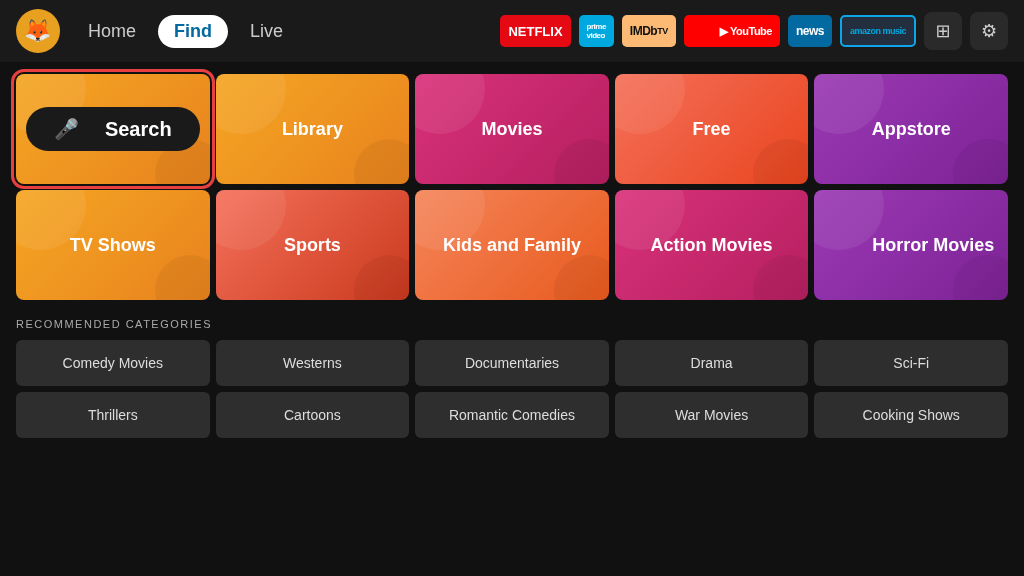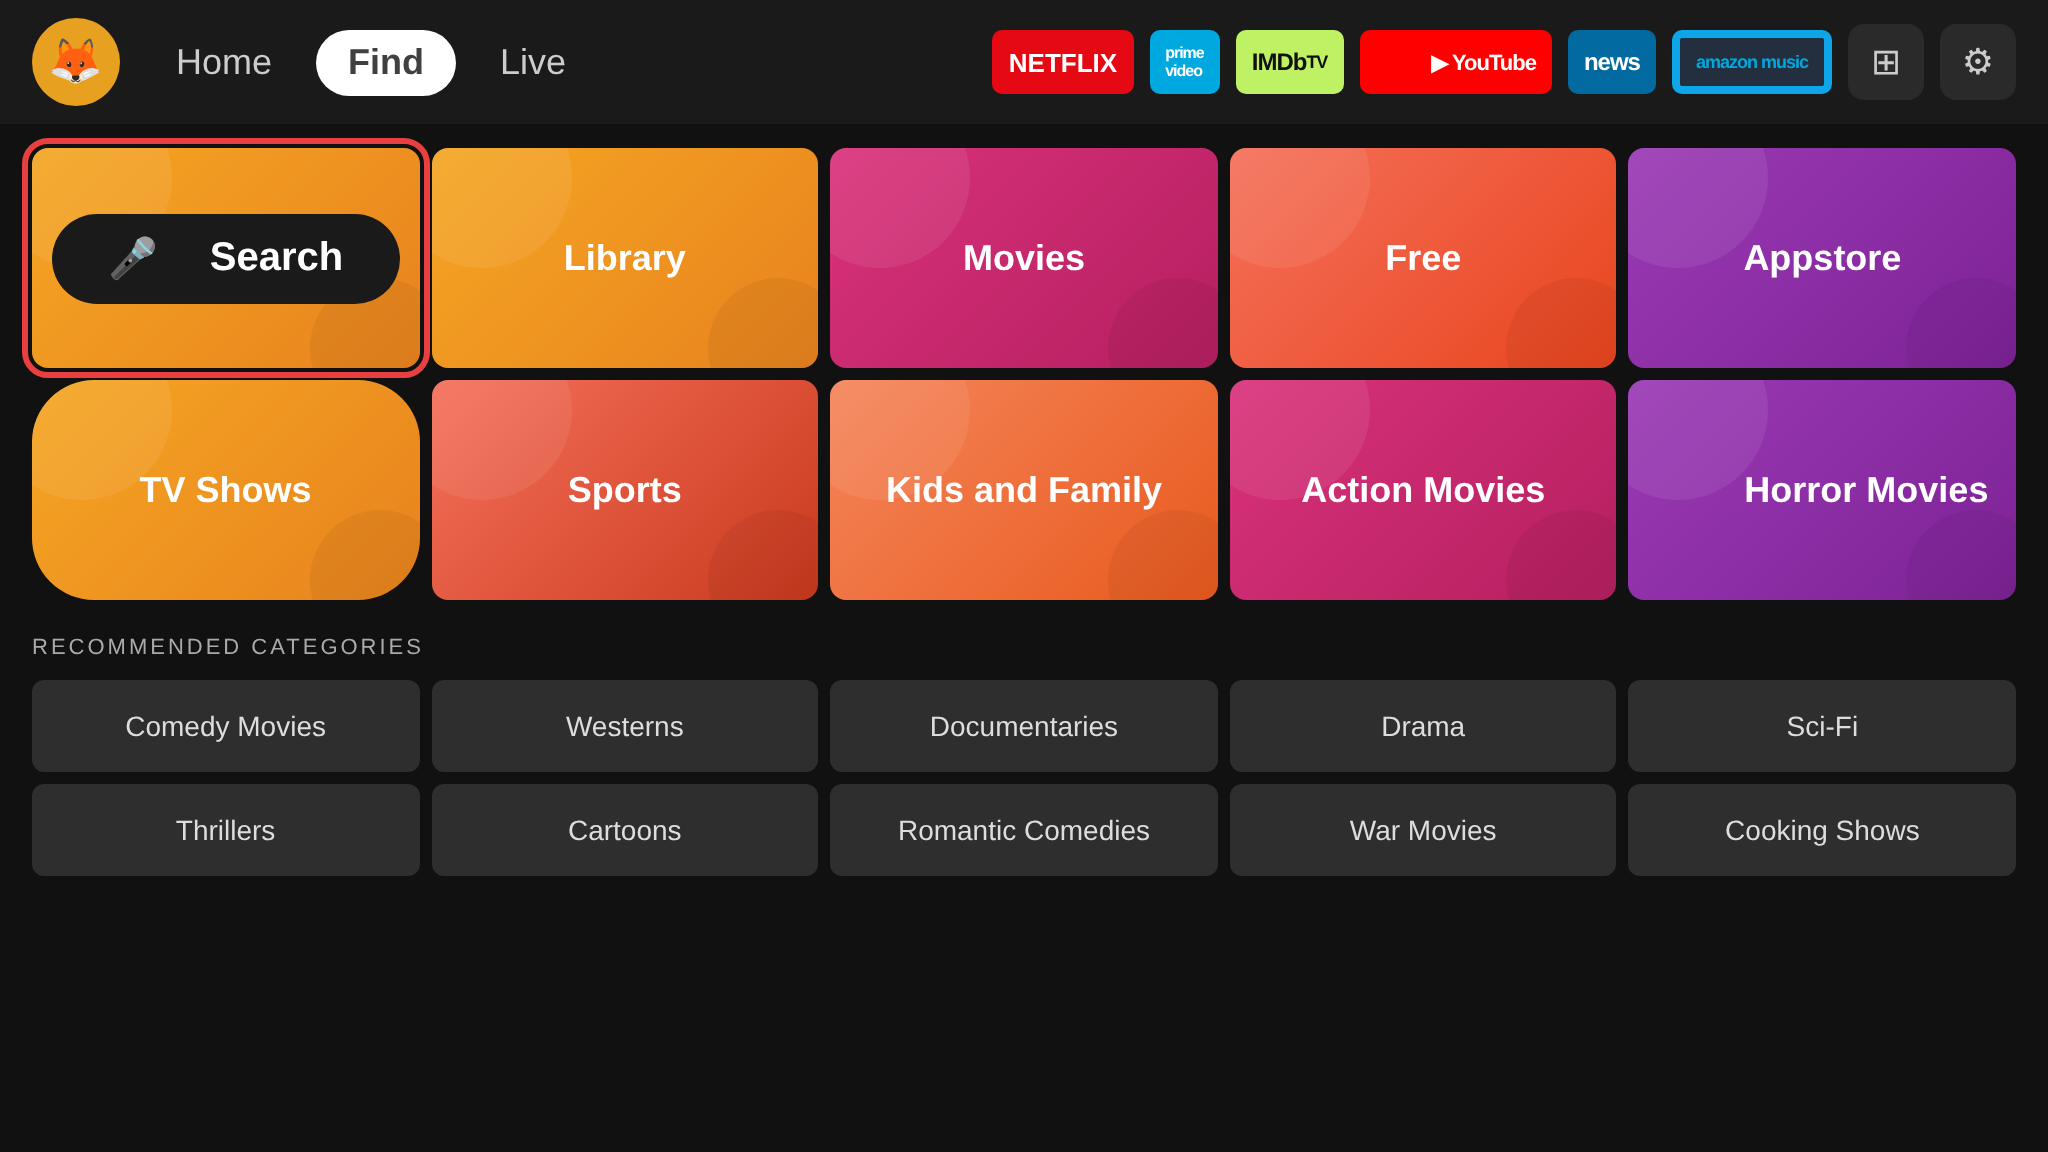--- a/index.html
+++ b/index.html
@@ -40,21 +40,21 @@
     .nav-link {
       padding: 6px 16px;
       border-radius: 20px;
       font-size: 18px;
       font-weight: 500;
       cursor: pointer;
       color: #ccc;
     }
     .nav-link.active {
       background: #fff;
-      color: #404040;
+      color: #0369a1;
       font-weight: 700;
     }
     .nav-spacer { flex: 1; }
     .service-icons {
       display: flex;
       gap: 8px;
       align-items: center;
     }
     .service-badge {
       height: 32px;
@@ -64,24 +64,24 @@
       justify-content: center;
       padding: 0 8px;
       font-size: 11px;
       font-weight: 900;
       letter-spacing: -0.5px;
       cursor: pointer;
       flex-shrink: 0;
     }
     .svc-netflix { background: #e50914; color: white; font-size: 13px; letter-spacing: 0; }
     .svc-prime { background: #00a8e0; color: white; font-size: 8px; }
-    .svc-imdb { background: #bef264; color: #111; font-size: 12px; font-weight: 900; align-items: center; }
+    .svc-imdb { background: #fdba74; color: #111; font-size: 12px; font-weight: 900; align-items: center; }
     .svc-youtube { background: #ff0000; color: white; font-size: 11px; padding-left: 36px; }
     .svc-news { background: #0369a1; color: white; font-size: 12px; }
-    .svc-amazon-music { background: #232f3e; color: #00a8e0; font-size: 9px; border: 4px solid #0ea5e9; }
+    .svc-amazon-music { background: #232f3e; color: #00a8e0; font-size: 9px; border: 2px solid #0ea5e9; }
     .nav-icon-btn {
       width: 38px;
       height: 38px;
       border-radius: 8px;
       background: #2a2a2a;
       display: flex;
       align-items: center;
       justify-content: center;
       cursor: pointer;
       font-size: 18px;
@@ -143,21 +143,21 @@
       position: relative;
       z-index: 1;
     }
     .mic-icon { font-size: 20px; }
 
     .cell-library { background: linear-gradient(135deg, #f5a623 0%, #e8821e 100%); }
     .cell-free { background: linear-gradient(135deg, #f5705a 0%, #e8451e 100%); }
     .cell-movies { background: linear-gradient(135deg, #d9327a 0%, #b51f60 100%); }
     .cell-appstore { background: linear-gradient(135deg, #9b3ab5 0%, #7d2295 100%); }
 
-    .cell-tvshows { background: linear-gradient(135deg, #f5a623 0%, #e8821e 100%); border-radius: 31px; }
+    .cell-tvshows { background: linear-gradient(135deg, #f5a623 0%, #e8821e 100%); }
     .cell-kids { background: linear-gradient(135deg, #f5855a 0%, #e85a1e 100%); }
     .cell-sports { background: linear-gradient(135deg, #f5705a 0%, #c93a1e 100%); }
     .cell-action { background: linear-gradient(135deg, #d9327a 0%, #b51f60 100%); }
     .cell-horror { background: linear-gradient(135deg, #9b3ab5 0%, #7d2295 100%); padding-left: 44px; }
 
     
     .blob-tl { top: -30px; left: -20px; width: 90px; height: 90px; background: rgba(255,255,255,0.3); }
     .blob-br { bottom: -25px; right: -15px; width: 70px; height: 70px; background: rgba(0,0,0,0.2); }
 
     

